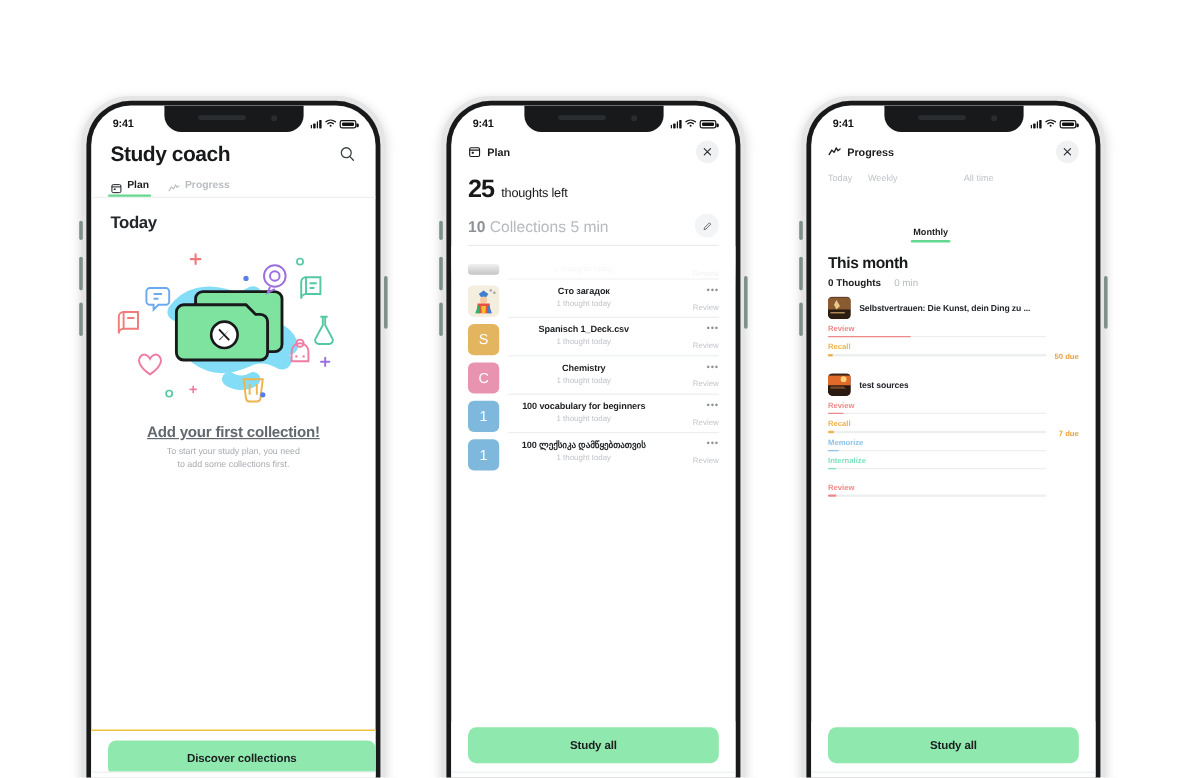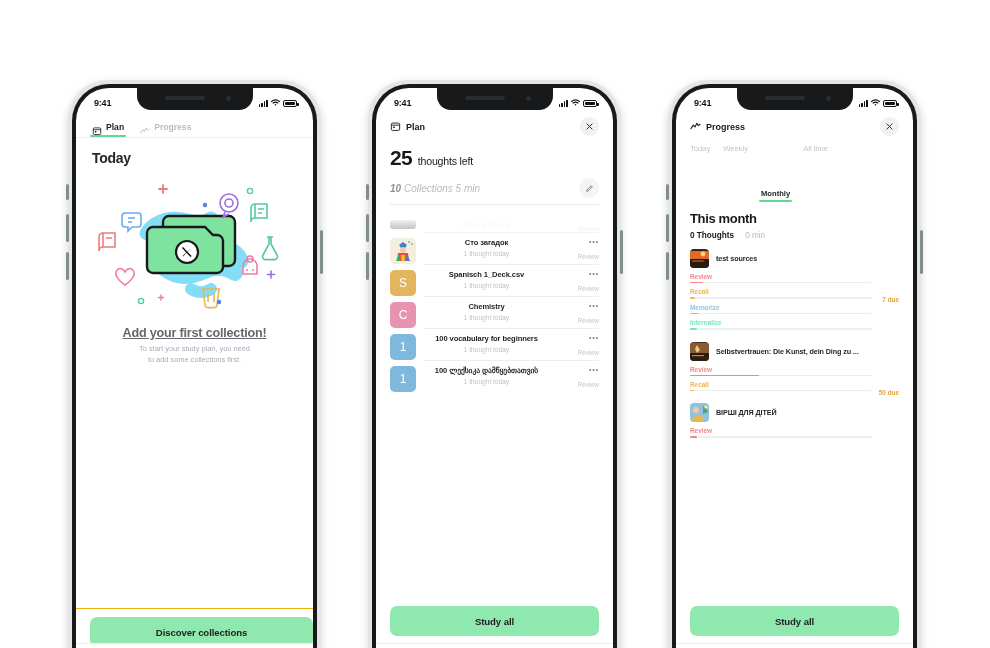--- a/index.html
+++ b/index.html
@@ -127,21 +127,21 @@
   .mod-title { display:flex; align-items:center; gap:5px; font-size:9px; font-weight:700; color:#17191b;}
   .mod-title .mico { width:11px;height:11px;color:#17191b;}
   .close-btn {
     width:19px;height:19px;border-radius:50%;background:#f0f1f3;
     display:flex;align-items:center;justify-content:center;border:none;cursor:pointer;
   }
   .close-btn svg { width:9px;height:9px;color:#2c3034;}
   .big-num { font-size:21px; font-weight:700; color:#17191b; letter-spacing:-0.8px;}
   .big-lab { font-size:10.6px; font-weight:400; color:#17191b; letter-spacing:-0.2px;}
   .meta-row { display:flex; align-items:center; justify-content:space-between; padding:0 14px; margin-top:8px;}
-  .meta-text { font-size:10px; color:#b6babf;font-style:italic;}
+  .meta-text { font-size:13px; color:#b6babf;}
   .meta-text b { color:#8d9298; font-weight:700;}
   .edit-btn { width:20px;height:20px;border-radius:50%;background:#f3f4f6;display:flex;align-items:center;justify-content:center;border:none;cursor:pointer;}
   .edit-btn svg{width:9px;height:9px;color:#4c5055;}
   .list-rule { height:1px; background:#e9ebed; margin:6px 14px 0 14px;}
 
   
   .rows { padding:0 14px;text-align:center; }
   .row { display:flex; align-items:flex-start; gap:7px; padding-top:5px; }
   .thumb { width:26px;height:26px;border-radius:5px;flex:0 0 26px;
            display:flex;align-items:center;justify-content:center;
@@ -211,20 +211,29 @@
                   <path d="M3.8 7A7 7 0 0 1 12.2 7" stroke="currentColor" stroke-width="2" stroke-linecap="round"></path>
                   <circle cx="8" cy="10" r="1.4" fill="currentColor"></circle>
                 </svg>
             </span>
             <span class="batt">
                 <i></i>
               </span>
           </span>
         </div>
 
+        <div class="p1-head">
+          <div class="p1-title">Study coach</div>
+          <div class="search-ico">
+            <svg viewBox="0 0 24 24" fill="none" width="15" height="15">
+                <circle cx="10.5" cy="10" r="6.6" stroke="currentColor" stroke-width="1.7"></circle>
+                <path d="M15.4 15.2 20 20" stroke="currentColor" stroke-width="1.7" stroke-linecap="round"></path>
+              </svg>
+          </div>
+        </div>
 
         <div class="seg">
           <div class="seg-item on">
             <span class="sico">
               <svg viewBox="0 0 24 24" width="10" height="10" fill="none">
                   <rect x="3" y="4.5" width="18" height="16" rx="2.6" stroke="currentColor" stroke-width="2"></rect>
                   <path d="M3 9h18" stroke="currentColor" stroke-width="2"></path>
                   <rect x="6.6" y="12" width="4" height="3.4" rx="1" fill="currentColor"></rect>
                 </svg>
             </span>
@@ -638,20 +647,50 @@
           <div class="s3 on">Monthly</div>
           <div class="s3">All time</div>
         </div>
 
         <div class="p3-h">This month</div>
         <div class="p3-stats">
           <span class="a">0 Thoughts</span>
           <span class="b">0 min</span>
         </div>
 
+        <div class="coll" style="margin-top:7px;">
+          <div class="coll-head">
+            <div class="coll-thumb">
+              <svg width="19" height="19" viewBox="0 0 19 19">
+                <rect width="19" height="19" fill="#4a3420"></rect>
+                <rect y="1" width="19" height="10" fill="#8a5a30"></rect>
+                <path d="M7 3l3 5-3 3-2-4z" fill="#e8c98a"></path>
+                <rect y="11" width="19" height="8" fill="#2c1d11"></rect>
+                <rect x="2" y="13" width="12" height="1.2" fill="#b08a55"></rect>
+              </svg>
+            </div>
+            <div class="coll-name">Selbstvertrauen: Die Kunst, dein Ding zu ...</div>
+          </div>
+          <div class="pbar-block">
+            <div class="pbar-row">
+              <div class="pbar-lab" style="color:#f08a8a;">Review</div>
+              <div class="pbar-track">
+                  <span class="pbar-fill" style="width:38%;background:#f08a8a;"></span>
+                </div>
+            </div>
+            <div class="pbar-row">
+              <div class="pbar-lab" style="color:#eeb44e;">Recall</div>
+              <div class="pbar-track">
+                  <span class="pbar-fill" style="width:2%;background:#eeb44e;"></span>
+                </div>
+              <span class="due-tag" style="top:8px;">50 due</span>
+            </div>
+          </div>
+        </div>
+
         <div class="coll">
           <div class="coll-head">
             <div class="coll-thumb">
               <svg width="19" height="19" viewBox="0 0 19 19">
                 <rect width="19" height="19" fill="#3b2418"></rect>
                 <rect y="2" width="19" height="9" fill="#e06a2a"></rect>
                 <circle cx="13" cy="5" r="2.4" fill="#ffd27a"></circle>
                 <path d="M0 10h19v9H0z" fill="#2a1a12"></path>
                 <path d="M2 11h11l2 2H2z" fill="#7a4a2a"></path>
               </svg>
@@ -681,62 +720,20 @@
             <div class="pbar-row">
               <div class="pbar-lab" style="color:#7fe0c0;">Internalize</div>
               <div class="pbar-track">
                   <span class="pbar-fill" style="width:4%;background:#7fe0c0;"></span>
                 </div>
             </div>
           </div>
         </div>
 
         <div class="coll" style="margin-top:7px;">
-          <div class="coll-head">
-            <div class="coll-thumb">
-              <svg width="19" height="19" viewBox="0 0 19 19">
-                <rect width="19" height="19" fill="#4a3420"></rect>
-                <rect y="1" width="19" height="10" fill="#8a5a30"></rect>
-                <path d="M7 3l3 5-3 3-2-4z" fill="#e8c98a"></path>
-                <rect y="11" width="19" height="8" fill="#2c1d11"></rect>
-                <rect x="2" y="13" width="12" height="1.2" fill="#b08a55"></rect>
-              </svg>
-            </div>
-            <div class="coll-name">Selbstvertrauen: Die Kunst, dein Ding zu ...</div>
-          </div>
-          <div class="pbar-block">
-            <div class="pbar-row">
-              <div class="pbar-lab" style="color:#f08a8a;">Review</div>
-              <div class="pbar-track">
-                  <span class="pbar-fill" style="width:38%;background:#f08a8a;"></span>
-                </div>
-            </div>
-            <div class="pbar-row">
-              <div class="pbar-lab" style="color:#eeb44e;">Recall</div>
-              <div class="pbar-track">
-                  <span class="pbar-fill" style="width:2%;background:#eeb44e;"></span>
-                </div>
-              <span class="due-tag" style="top:8px;">50 due</span>
-            </div>
-          </div>
-        </div>
-
-        <div class="coll" style="margin-top:7px;">
-          <div class="coll-head">
-            <div class="coll-thumb">
-              <svg width="19" height="19" viewBox="0 0 19 19">
-                <rect width="19" height="19" fill="#8fc2e0"></rect>
-                <circle cx="6" cy="7" r="3" fill="#f6c9a0"></circle>
-                <path d="M2 19c0-4 3-7 6-7s6 3 6 7z" fill="#e8b84a"></path>
-                <path d="M13 3c2 1 4 3 5 6l-5 2z" fill="#5aa06f"></path>
-                <circle cx="16" cy="4" r="1.6" fill="#fff0a0"></circle>
-              </svg>
-            </div>
-            <div class="coll-name">ВІРШІ ДЛЯ ДІТЕЙ</div>
-          </div>
           <div class="pbar-block">
             <div class="pbar-row">
               <div class="pbar-lab" style="color:#f08a8a;">Review</div>
               <div class="pbar-track">
                   <span class="pbar-fill" style="width:4%;background:#f08a8a;"></span>
                 </div>
             </div>
           </div>
         </div>
 

